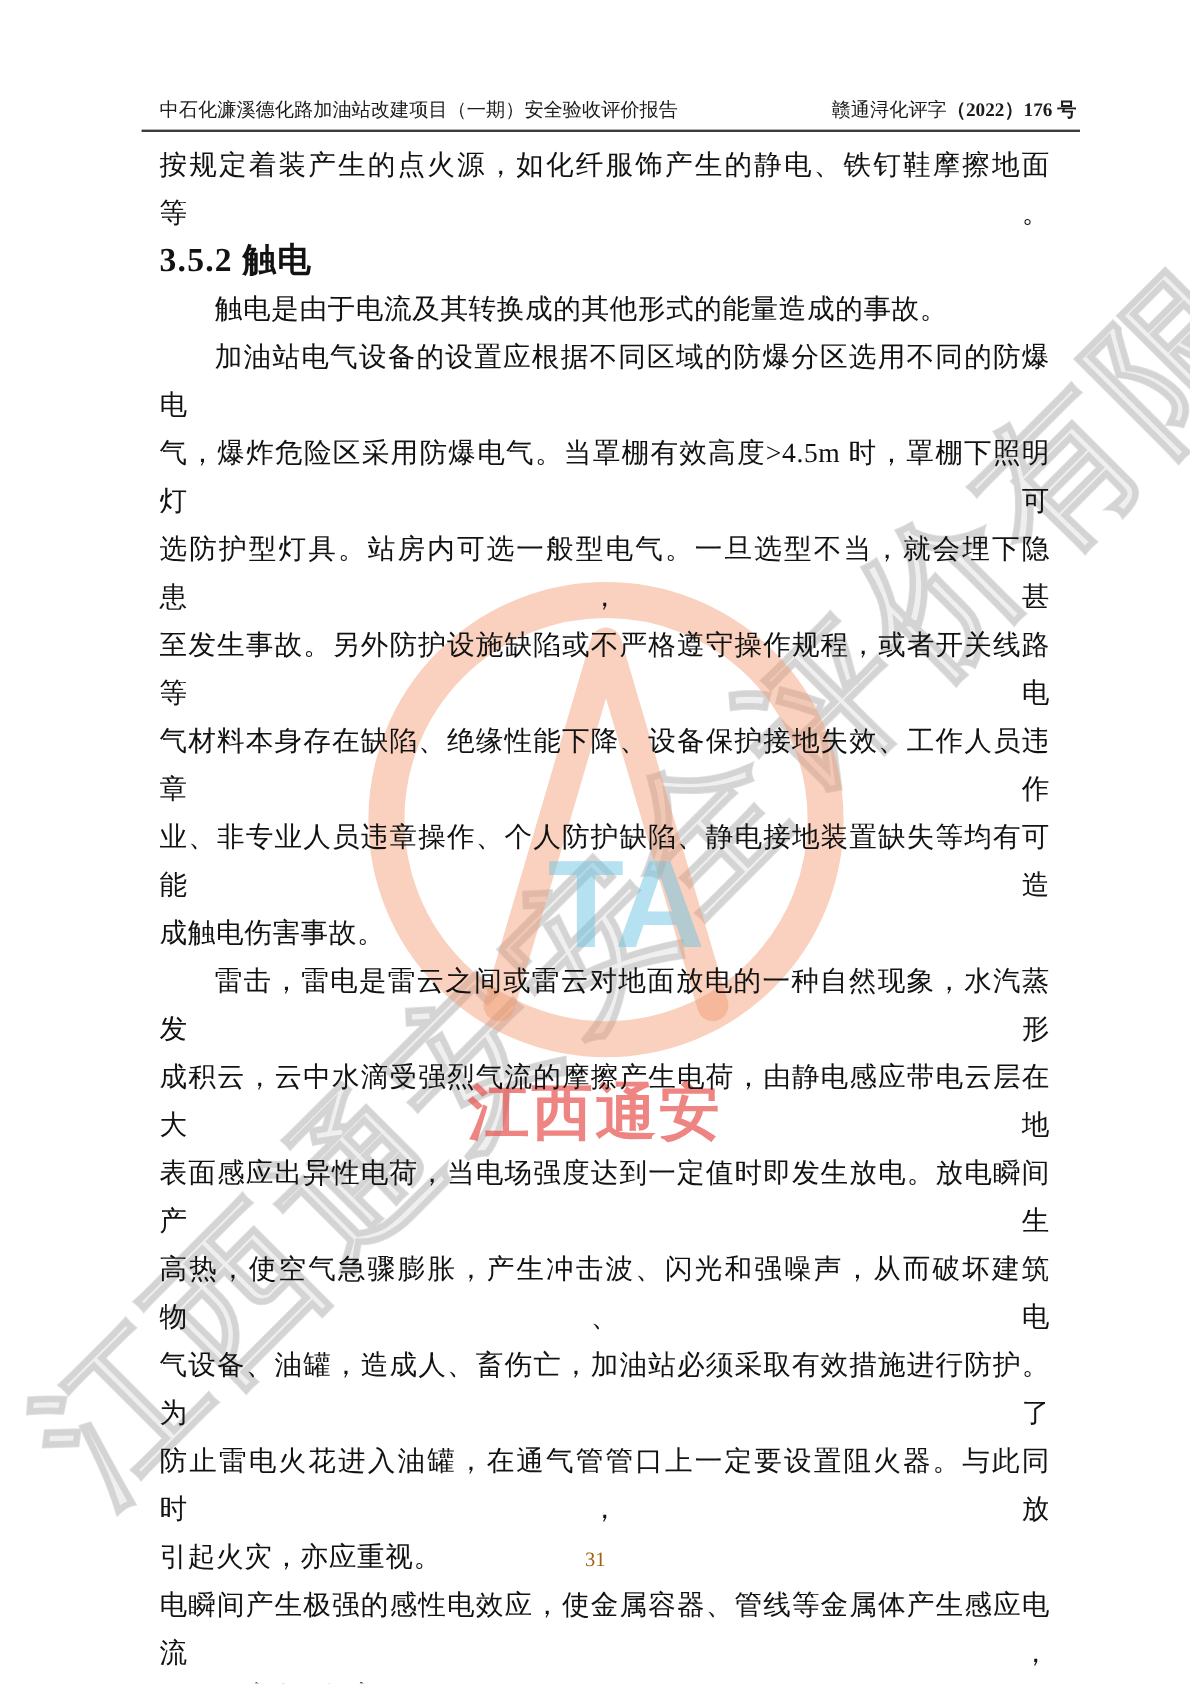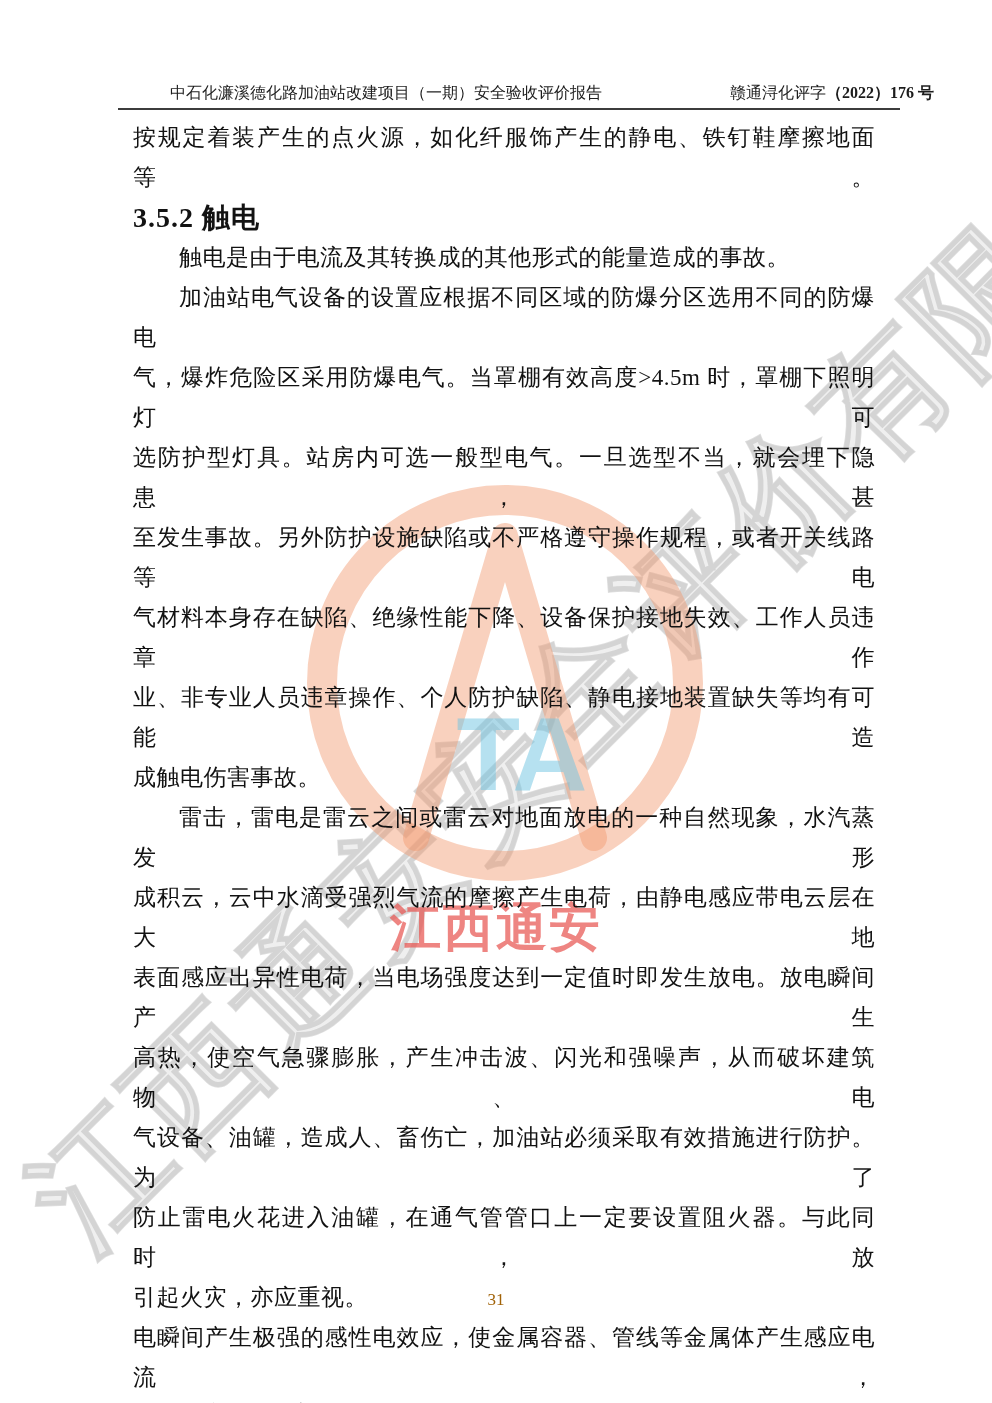--- a/index.html
+++ b/index.html
@@ -58,21 +58,20 @@
     position: absolute;
     left: 133px; top: 82px;
     width: 764px;
     display: flex;
     justify-content: space-between;
     align-items: baseline;
     font-size: 16px;
     line-height: 22px;
     z-index: 2;
     color: #1c1c1c;
-    margin-left: 37px;
   }
   .header-right-number { font-weight: 700; }
   .header-rule {
     position: absolute;
     left: 118px; top: 108px;
     width: 782px;
     height: 2px;
     background: #3c3c3c;
     z-index: 2;
   }

